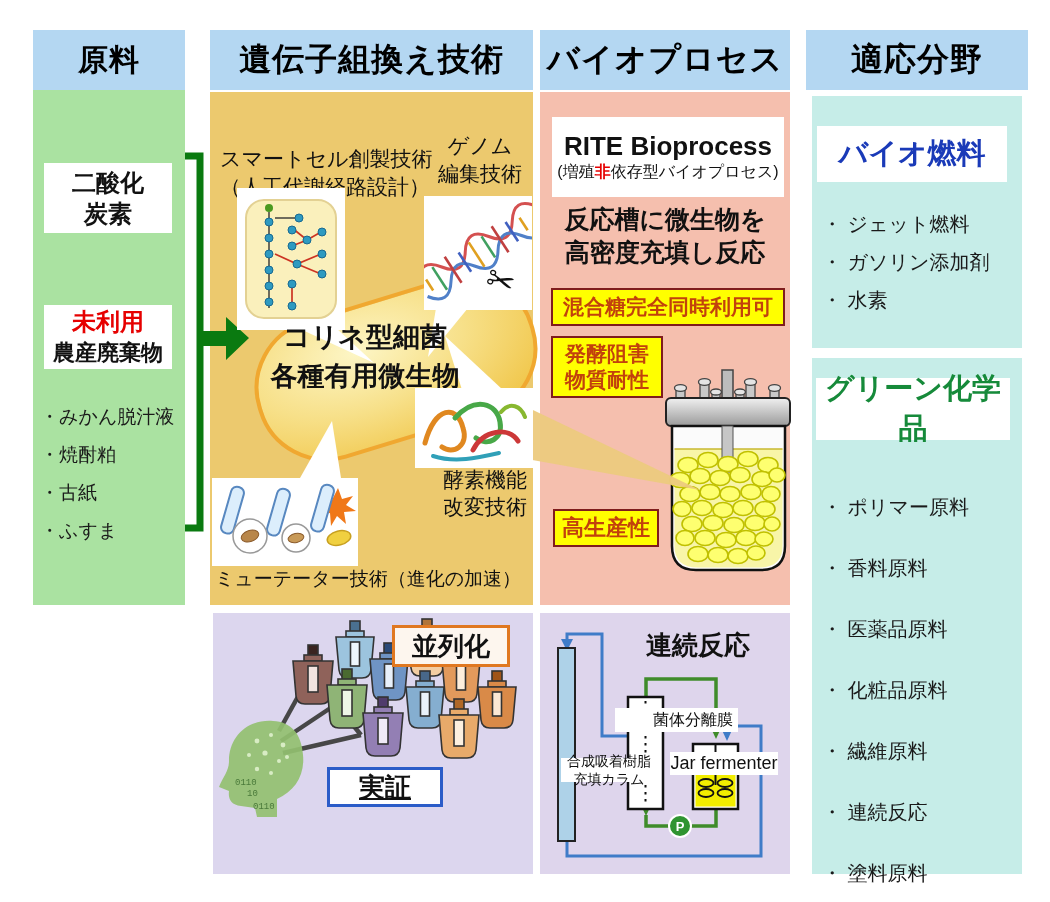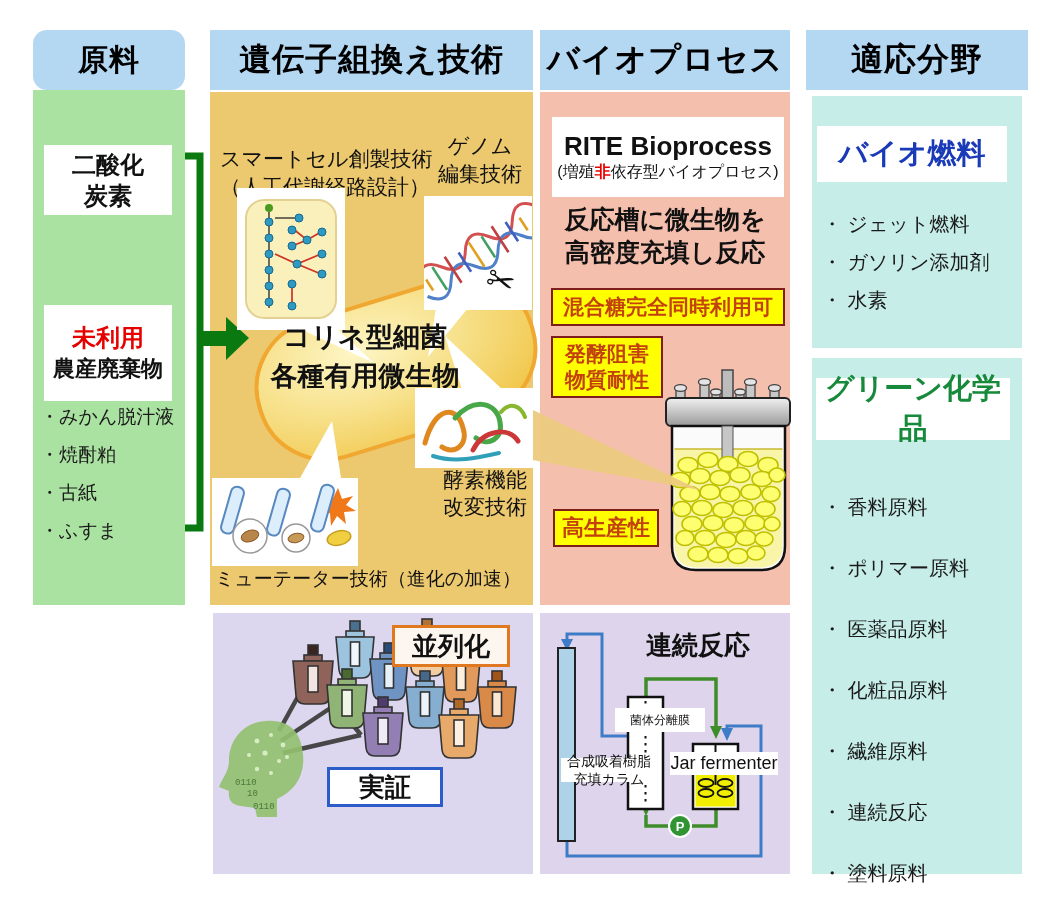--- a/index.html
+++ b/index.html
@@ -20,21 +20,21 @@
   .red{color:#e60000;}
   .outline-box{background:#fff;box-sizing:border-box;display:flex;align-items:center;
                justify-content:center;font-weight:bold;}
   svg{display:block;}
 </style>
 </head>
 <body>
 
 <div id="stage">
 
-  <div class="abs hdr" style="left:33px;top:30px;width:152px;height:60px;font-size:30px;border-radius:14px;">原料</div>
+  <div class="abs hdr" style="left:33px;top:30px;width:152px;height:60px;font-size:30px;">原料</div>
   <div class="abs hdr" style="left:210px;top:30px;width:323px;height:60px;">遺伝子組換え技術</div>
   <div class="abs hdr" style="left:540px;top:30px;width:250px;height:60px;">バイオプロセス</div>
   <div class="abs hdr" style="left:806px;top:30px;width:222px;height:60px;">適応分野</div>
 
   <div class="abs" style="left:33px;top:90px;width:152px;height:515px;background:#aae2a1;"></div>
   <div class="abs" style="left:210px;top:92px;width:323px;height:513px;background:#ecc96e;"></div>
   <div class="abs" style="left:540px;top:92px;width:250px;height:513px;background:#f5bfae;"></div>
   <div class="abs" style="left:812px;top:96px;width:210px;height:252px;background:#c6ede8;"></div>
   <div class="abs" style="left:812px;top:358px;width:210px;height:516px;background:#c6ede8;"></div>
   <div class="abs" style="left:213px;top:613px;width:320px;height:261px;background:#dcd6ee;"></div>
@@ -123,23 +123,23 @@
     <polygon points="510,399 510,456 700,490" fill="#ecca7e" opacity="0.95"></polygon>
 
     <g fill="#ffffff">
       <polygon points="298,328 336,328 374,363"></polygon>
       <polygon points="436,308 468,308 428,357"></polygon>
       <polygon points="462,390 503,390 445,336"></polygon>
       <polygon points="300,478 341,478 332,421"></polygon>
     </g>
   </svg>
 
-  <div class="abs whitebox pre" style="left:44px;top:145px;width:128px;height:70px;font-weight:bold;font-size:24px;line-height:1.3;">二酸化
+  <div class="abs whitebox pre" style="left:44px;top:163px;width:128px;height:70px;font-weight:bold;font-size:24px;line-height:1.3;">二酸化
 炭素</div>
-  <div class="abs whitebox" style="left:44px;top:305px;width:128px;height:96px;">
+  <div class="abs whitebox" style="left:44px;top:305px;width:128px;height:64px;">
     <span class="red" style="font-weight:bold;font-size:24px;">未利用</span>
     <span style="font-weight:bold;font-size:22px;">農産廃棄物</span>
   </div>
   <ul class="abs blist" style="left:40px;top:398px;width:145px;font-size:19px;color:#1a1a1a;">
     <li>・みかん脱汁液</li>
     <li>・焼酎粕</li>
     <li>・古紙</li>
     <li>・ふすま</li>
   </ul>
 
@@ -255,22 +255,22 @@
   </div>
   <ul class="abs blist" style="left:822px;top:206px;width:200px;font-size:20px;color:#1a1a1a;">
     <li>・ ジェット燃料</li>
     <li>・ ガソリン添加剤</li>
     <li>・ 水素</li>
   </ul>
   <div class="abs whitebox" style="left:816px;top:378px;width:194px;height:62px;">
     <span style="color:#168a3a;font-weight:bold;font-size:29px;">グリーン化学品</span>
   </div>
   <ul class="abs blist pre" style="left:822px;top:466px;width:200px;font-size:20px;color:#1a1a1a;">
+    <li>・ ポリマー原料</li>
     <li>・ 香料原料</li>
-    <li>・ ポリマー原料</li>
     <li>・ 医薬品原料</li>
     <li>・ 化粧品原料</li>
     <li>・ 繊維原料</li>
     <li>・ 連続反応</li>
     <li>・ 塗料原料</li>
     
     
   </ul>
 
   <svg class="abs" style="left:213px;top:613px;" width="320" height="261" viewBox="0 0 320 261">
@@ -359,21 +359,21 @@
           <circle cx="74" cy="144" r="2"></circle>
       </g>
       <g font-size="9" fill="#4a7a3a" font-family="'Liberation Mono','DejaVu Sans Mono',monospace">
         <text x="22" y="172">0110</text>
           <text x="34" y="183">10</text>
           <text x="40" y="196">0110</text>
       </g>
     </g>
   </svg>
   <div class="abs outline-box" style="left:392px;top:625px;width:118px;height:42px;border:3px solid #e07820;font-size:26px;background:#fdf6ee;">並列化</div>
-  <div class="abs outline-box" style="left:327px;top:767px;width:116px;height:40px;border:3px solid #2b5cc8;font-size:26px;">実証</div>
+  <div class="abs outline-box" style="left:327px;top:767px;width:116px;height:40px;border:3px solid #2b5cc8;font-size:26px;text-decoration:underline;">実証</div>
 
   <svg class="abs" style="left:540px;top:613px;" width="250" height="261" viewBox="0 0 250 261">
 
     <g stroke="#3f7cc8" stroke-width="3" fill="none">
       <path d="M88,123 H62 V21 H27 V26"></path>
       <path d="M27,228 V243 H221 V113 H187 V116"></path>
     </g>
     <polygon points="21,26 33,26 27,38" fill="#3f7cc8"></polygon>
     <polygon points="181,115 193,115 187,128" fill="#3f7cc8"></polygon>
 
@@ -397,18 +397,18 @@
       <ellipse cx="166" cy="170" rx="7.5" ry="4"></ellipse>
         <ellipse cx="185" cy="170" rx="7.5" ry="4"></ellipse>
       <ellipse cx="166" cy="180" rx="7.5" ry="4"></ellipse>
         <ellipse cx="185" cy="180" rx="7.5" ry="4"></ellipse>
     </g>
 
     <circle cx="140" cy="213" r="11" fill="#2f9431" stroke="#fff" stroke-width="2"></circle>
     <text x="140" y="218" text-anchor="middle" font-size="13" font-weight="bold" fill="#fff">P</text>
   </svg>
   <div class="abs ctext" style="left:618px;top:628px;width:160px;font-weight:bold;font-size:26px;">連続反応</div>
-  <div class="abs whitebox" style="left:615px;top:708px;width:90px;height:24px;font-size:12px;">菌体分離膜</div>
+  <div class="abs whitebox" style="left:615px;top:708px;width:90px;height:24px;font-size:16px;padding-left:33px;">菌体分離膜</div>
   <div class="abs whitebox pre" style="left:561px;top:758px;width:96px;height:24px;font-size:14px;line-height:1.3;">合成吸着樹脂
 充填カラム</div>
   <div class="abs whitebox" style="left:670px;top:752px;width:108px;height:23px;font-size:18px;">Jar fermenter</div>
 
 </div>
 
 </body></html>

